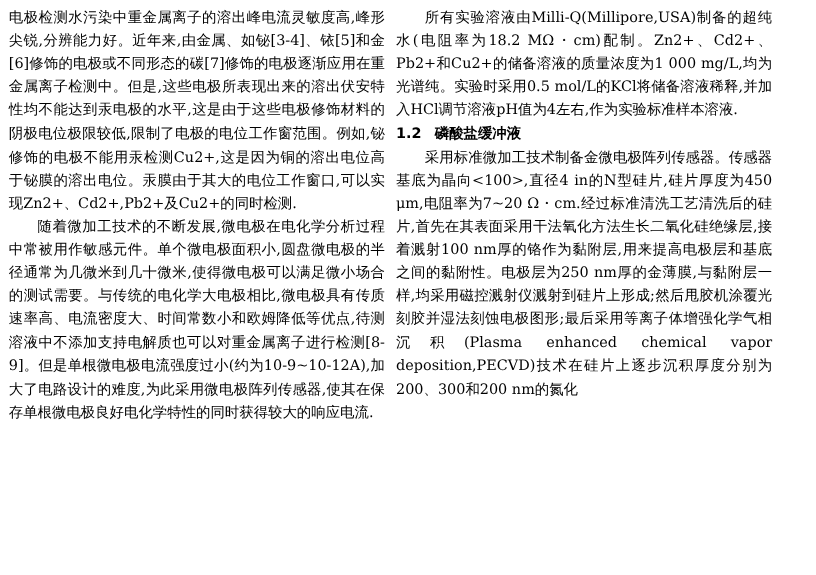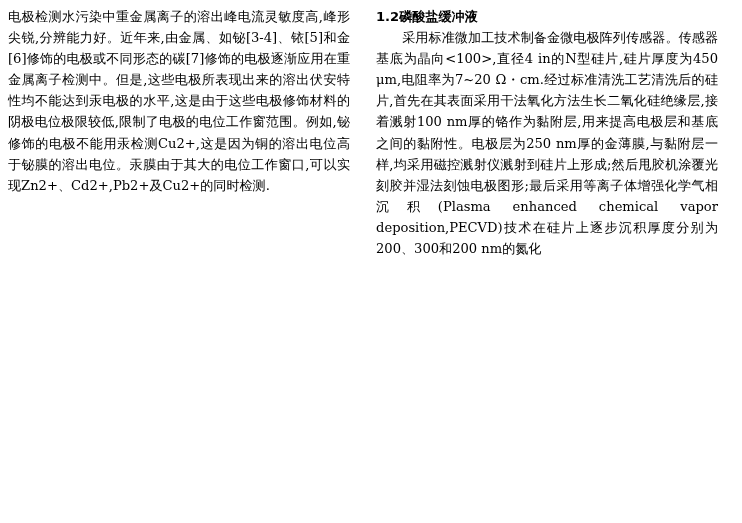--- a/index.html
+++ b/index.html
@@ -17,21 +17,21 @@
   .page {
     position: relative;
     width: 742px;
     height: 523px;
     box-sizing: border-box;
     padding: 6px 10px 4px 8px;
   }
   .columns {
     display: flex;
     flex-direction: row;
-    gap: 26px;
+    gap: 10px;
     height: 100%;
   }
   .col {
     width: 342px;
     flex: 0 0 342px;
   }
   p {
     margin: 0;
     font-size: 13.1px;
     line-height: 21.1px;
@@ -43,42 +43,44 @@
     text-indent: 2em;
   }
   .heading {
     margin: 0;
     font-size: 13.1px;
     line-height: 21.1px;
     font-weight: bold;
     font-family: "DejaVu Sans", "Liberation Sans", sans-serif;
   }
   .heading .num {
-    margin-right: 0;
+    margin-right: 12px;
   }
   .corner {
     position: absolute;
     right: 8px;
     bottom: 2px;
     font-size: 10px;
     color: #777;
     font-family: "DejaVu Sans", "Liberation Sans", sans-serif;
   }
 </style>
 </head>
 <body>
 
 <div class="page">
   <div class="columns">
 
     <div class="col">
       <p class="para">电极检测水污染中重金属离子的溶出峰电流灵敏度高,峰形尖锐,分辨能力好。近年来,由金属、如铋[3-4]、铱[5]和金[6]修饰的电极或不同形态的碳[7]修饰的电极逐渐应用在重金属离子检测中。但是,这些电极所表现出来的溶出伏安特性均不能达到汞电极的水平,这是由于这些电极修饰材料的阴极电位极限较低,限制了电极的电位工作窗范围。例如,铋修饰的电极不能用汞检测Cu2+,这是因为铜的溶出电位高于铋膜的溶出电位。汞膜由于其大的电位工作窗口,可以实现Zn2+、Cd2+,Pb2+及Cu2+的同时检测.</p>
+      <p class="para indent">随着微加工技术的不断发展,微电极在电化学分析过程中常被用作敏感元件。单个微电极面积小,圆盘微电极的半径通常为几微米到几十微米,使得微电极可以满足微小场合的测试需要。与传统的电化学大电极相比,微电极具有传质速率高、电流密度大、时间常数小和欧姆降低等优点,待测溶液中不添加支持电解质也可以对重金属离子进行检测[8-9]。但是单根微电极电流强度过小(约为10-9~10-12A),加大了电路设计的难度,为此采用微电极阵列传感器,使其在保存单根微电极良好电化学特性的同时获得较大的响应电流.</p>
     </div>
 
     <div class="col">
+      <p class="para indent">所有实验溶液由Milli-Q(Millipore,USA)制备的超纯水(电阻率为18.2 MΩ・cm)配制。Zn2+、Cd2+、Pb2+和Cu2+的储备溶液的质量浓度为1 000 mg/L,均为光谱纯。实验时采用0.5 mol/L的KCl将储备溶液稀释,并加入HCl调节溶液pH值为4左右,作为实验标准样本溶液.</p>
       <div class="heading">
         <span class="num">1.2</span><span>磷酸盐缓冲液</span>
       </div>
       <p class="para indent">采用标准微加工技术制备金微电极阵列传感器。传感器基底为晶向&lt;100&gt;,直径4 in的N型硅片,硅片厚度为450 μm,电阻率为7~20 Ω・cm.经过标准清洗工艺清洗后的硅片,首先在其表面采用干法氧化方法生长二氧化硅绝缘层,接着溅射100 nm厚的铬作为黏附层,用来提高电极层和基底之间的黏附性。电极层为250 nm厚的金薄膜,与黏附层一样,均采用磁控溅射仪溅射到硅片上形成;然后甩胶机涂覆光刻胶并湿法刻蚀电极图形;最后采用等离子体增强化学气相沉积(Plasma enhanced chemical vapor deposition,PECVD)技术在硅片上逐步沉积厚度分别为200、300和200 nm的氮化</p>
     </div>
 
   </div>
   <div class="corner"></div>
 </div>
 

